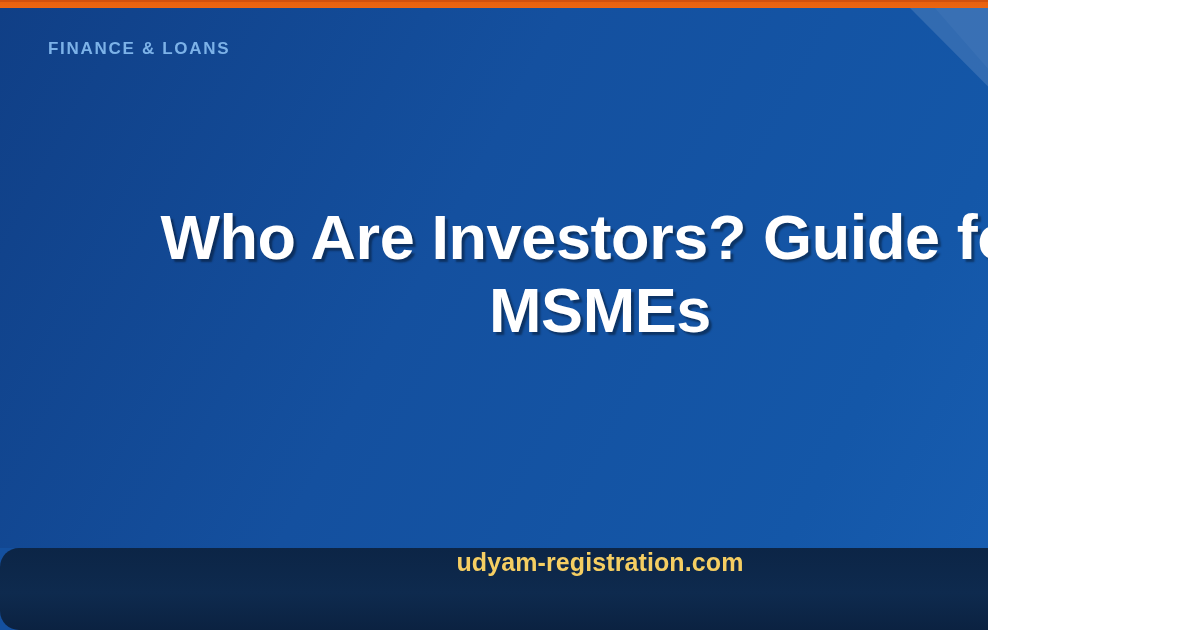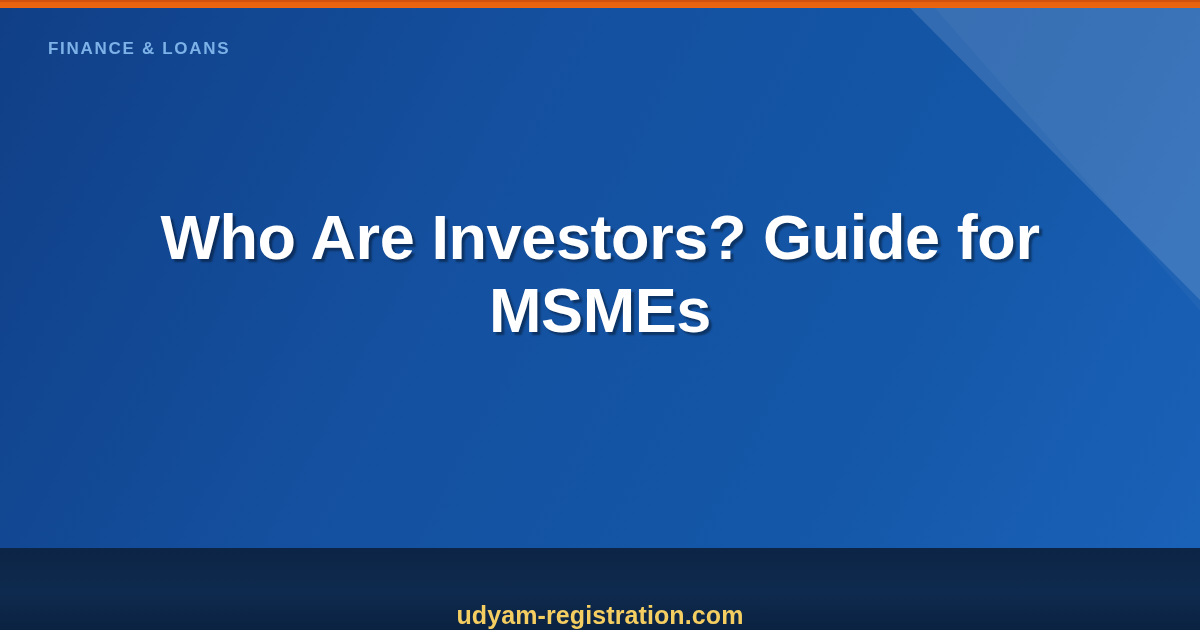--- a/index.html
+++ b/index.html
@@ -6,21 +6,21 @@
     margin: 0;
     padding: 0;
     background: #ffffff;
   }
   body {
     font-family: "Liberation Sans", sans-serif;
   }
 
   .card {
     position: relative;
-    width: 1200px;
+    width: 988px;
     height: 630px;
     overflow: hidden;
     background: #14509f;
   }
 
   
   .topbar {
     position: absolute;
     top: 0; left: 0;
     width: 1200px;
@@ -101,23 +101,24 @@
 
   
   .footer {
     position: absolute;
     left: 0;
     top: 548px;
     width: 1200px;
     height: 82px;
     background: linear-gradient(to bottom, #0c2546 0%, #0e2a4e 55%, #0b2241 100%);
     display: flex;
-    align-items: flex-end;
+    align-items: flex-start;
     justify-content: center;
     z-index: 5;
+    border-radius: 19px;
   }
   .footer-domain {
     font-size: 25px;
     font-weight: bold;
     color: #f5ce62;
     letter-spacing: 0.1px;
     white-space: nowrap;
   }
 </style>
 </head>

